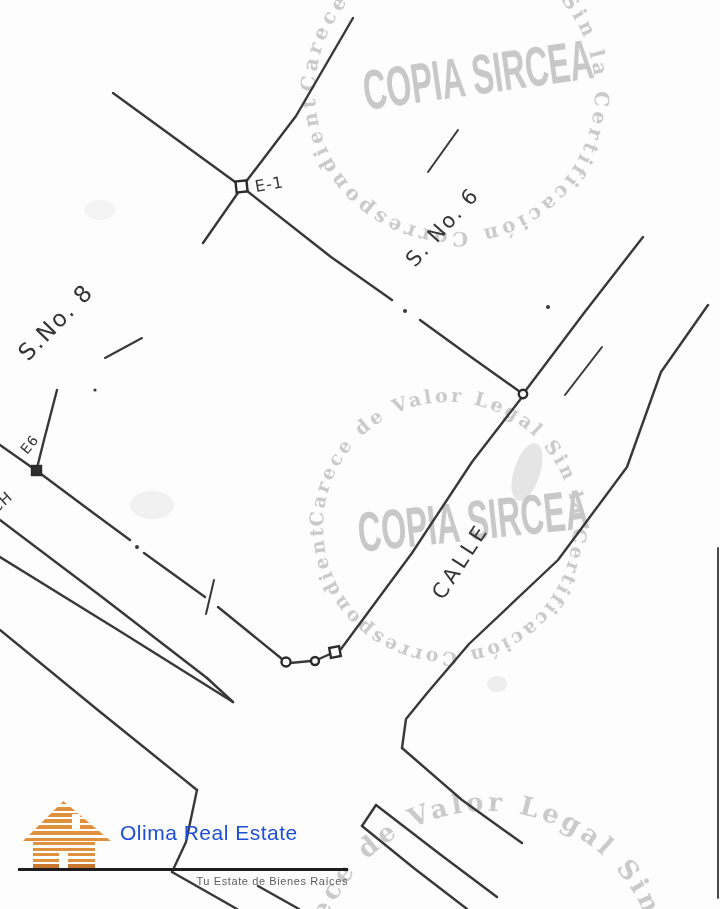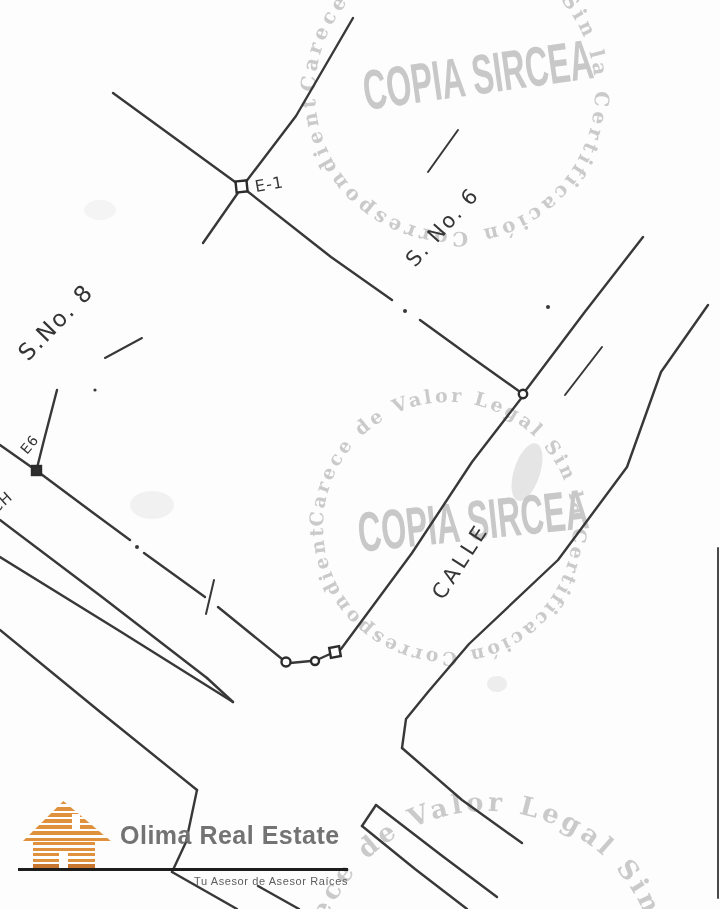--- a/index.html
+++ b/index.html
@@ -10,22 +10,22 @@
   .logo{position:absolute;left:16px;top:795px;width:334px;height:100px;}
   .house{position:absolute;left:6px;top:6px;width:90px;height:68px;}
   .roof{position:absolute;left:0;top:0;width:90px;height:41px;
         background:repeating-linear-gradient(180deg,#e0913d 0 3.4px,#ffffff 3.4px 6.1px);
         -webkit-clip-path:polygon(46% 0,100% 100%,0 100%);clip-path:polygon(46% 0,100% 100%,0 100%);}
   .chimney{position:absolute;left:55%;top:13px;width:8px;height:15px;background:#ffffff;}
   .house-body{position:absolute;left:11px;top:41px;width:62px;height:27px;
         background:repeating-linear-gradient(180deg,#e0913d 0 3.2px,#ffffff 3.2px 5.6px);}
   .house-base{position:absolute;left:0;bottom:0;width:100%;height:5px;background:#c9772e;}
   .door{position:absolute;left:42%;bottom:0;width:9px;height:17px;background:#ffffff;}
-  .logo-title{position:absolute;left:104px;top:26px;font-size:25px;font-weight:700;
-        color:#737373;letter-spacing:.5px;white-space:nowrap;}
+  .logo-title{position:absolute;left:104px;top:26px;font-size:21px;font-weight:400;
+        color:#1d4ed8;letter-spacing:.5px;white-space:nowrap;}
   .logo-rule{position:absolute;left:2px;top:73px;width:330px;height:3px;background:#1d1d1d;}
   .logo-tagline{position:absolute;right:2px;top:80px;font-size:11px;color:#5d5d5d;
         letter-spacing:.6px;white-space:nowrap;}
   
   .ink{fill:#353535;font-family:"DejaVu Sans",sans-serif;}
 </style>
 </head>
 <body>
 
 <div id="stage">
@@ -142,16 +142,16 @@
     <div class="house">
       <div class="roof"></div>
       <div class="chimney"></div>
       <div class="house-body">
         <div class="house-base"></div>
         <div class="door"></div>
       </div>
     </div>
     <div class="logo-title">Olima Real Estate</div>
     <div class="logo-rule"></div>
-    <div class="logo-tagline">Tu Asesor de Asesor Raíces</div>
+    <div class="logo-tagline">Tu Estate de Bienes Raíces</div>
   </div>
 
 </div>
 
 </body></html>

